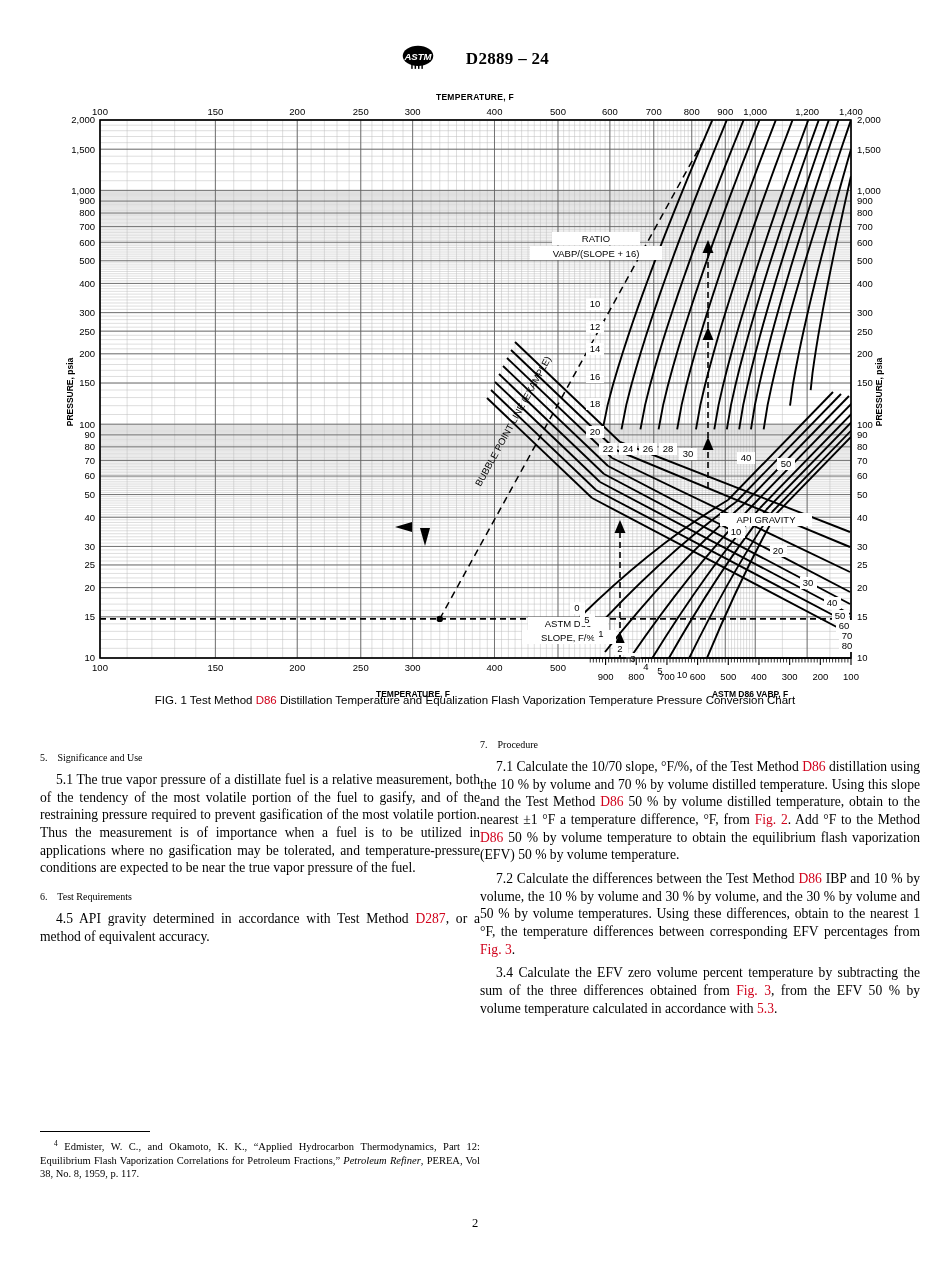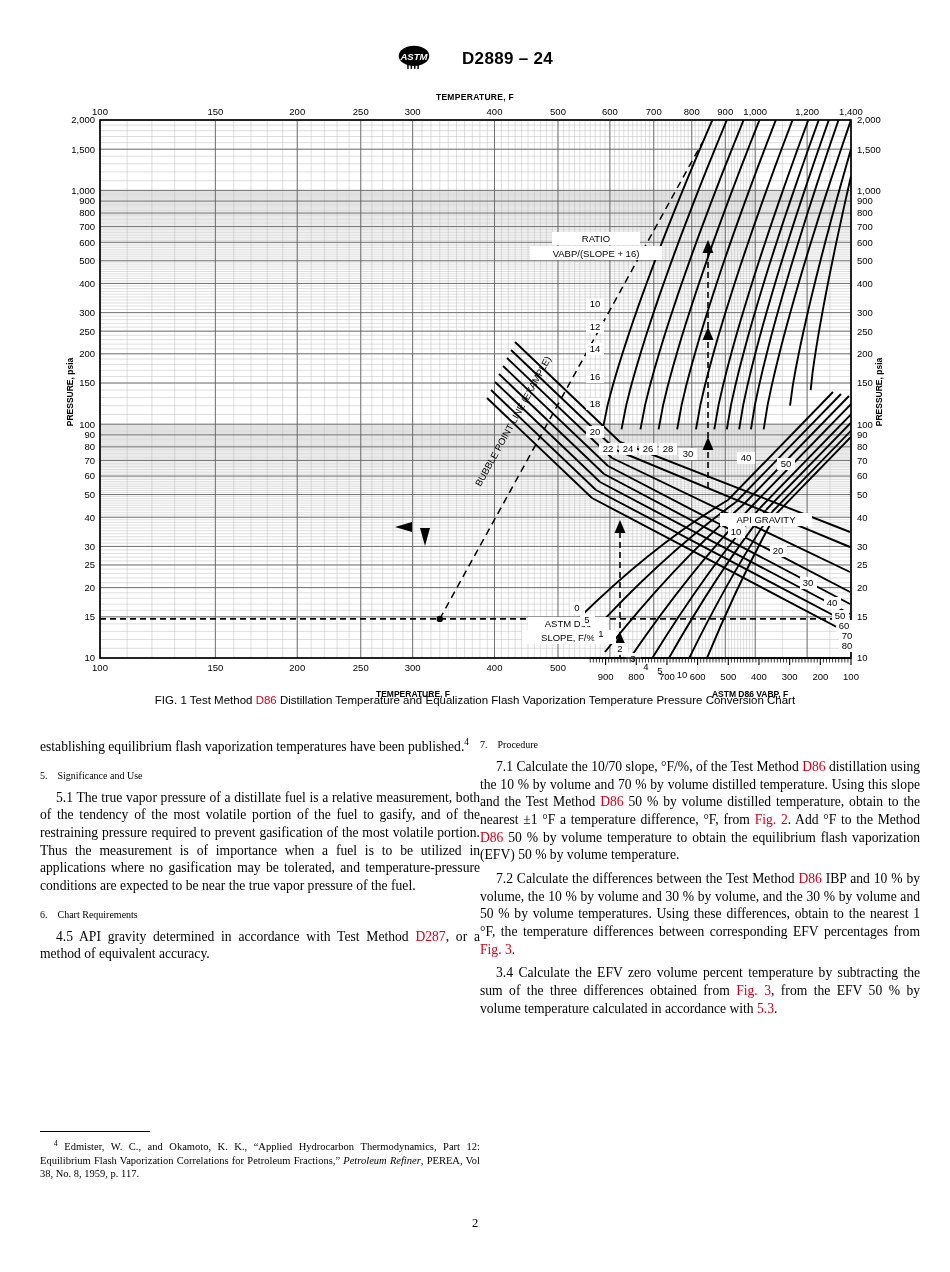--- a/index.html
+++ b/index.html
@@ -2,21 +2,21 @@
 <html><head>
 <meta charset="utf-8">
 <style>
   html,body{margin:0;padding:0;background:#fff;}
   body{width:950px;height:1272px;position:relative;font-family:"Liberation Serif",serif;color:#000;}
   .page{position:relative;width:950px;height:1272px;overflow:hidden;}
 
   
   .hdr{position:absolute;left:0;top:44px;width:950px;display:flex;justify-content:center;align-items:center;gap:2px;}
   .astm-logo{width:34px;height:26px;}
-  .hdr-title{font-family:Liberation Sans, sans-serif;font-weight:bold;font-size:17px;letter-spacing:.3px;padding-left:29px;}
+  .hdr-title{font-family:Liberation Serif, serif;font-weight:bold;font-size:17px;letter-spacing:.3px;padding-left:29px;}
 
   
   .fig-wrap{position:absolute;left:60px;top:92px;width:830px;height:620px;}
   .chart-top-title{position:absolute;left:0;top:0;width:830px;text-align:center;font-family:"Liberation Sans",sans-serif;font-weight:bold;font-size:8.5px;letter-spacing:.3px;}
   .svgbox{position:absolute;left:0;top:0;}
 
   
   .fig-caption{position:absolute;left:40px;top:694px;width:870px;text-align:center;
       font-family:"Liberation Sans",sans-serif;font-weight:normal;font-size:11.5px;}
   .red{color:#d0021b;}
@@ -742,32 +742,31 @@
       <text id="ax-left" x="13" y="300" font-family="Liberation Sans, sans-serif" font-size="8.5" font-weight="bold" text-anchor="middle" transform="rotate(-90 13 300)" fill="#000">PRESSURE, psia</text>
       <text id="ax-right" x="822" y="300" font-family="Liberation Sans, sans-serif" font-size="8.5" font-weight="bold" text-anchor="middle" transform="rotate(-90 822 300)" fill="#000">PRESSURE, psia</text>
     </svg>
   </div>
 
   <div class="fig-caption">
     <span>FIG. 1  Test Method </span><span class="red">D86</span><span> Distillation Temperature and Equalization Flash Vaporization Temperature Pressure Conversion Chart</span>
   </div>
 
   <div class="col left">
-    <p><span>establishing equilibrium flash vaporization temperatures have been published.</span><sup>4</sup></p>
 
     <div class="h-sec">
       <span class="num">5.</span>
       <span>Significance and Use</span>
     </div>
 
     <p class="ind">5.1  The true vapor pressure of a distillate fuel is a relative measurement, both of the tendency of the most volatile portion of the fuel to gasify, and of the restraining pressure required to prevent gasification of the most volatile portion. Thus the measurement is of importance when a fuel is to be utilized in applications where no gasification may be tolerated, and temperature-pressure conditions are expected to be near the true vapor pressure of the fuel.</p>
 
     <div class="h-sec">
       <span class="num">6.</span>
-      <span>Chart Requirements</span>
+      <span>Test Requirements</span>
     </div>
 
 
     <p class="ind"><span>4.5  API gravity determined in accordance with Test Method </span><span class="red">D287</span><span>, or a method of equivalent accuracy.</span></p>
   </div>
 
   <div class="col right">
     <div class="h-sec" style="margin-top:0">
       <span class="num">7.</span>
       <span>Procedure</span>

